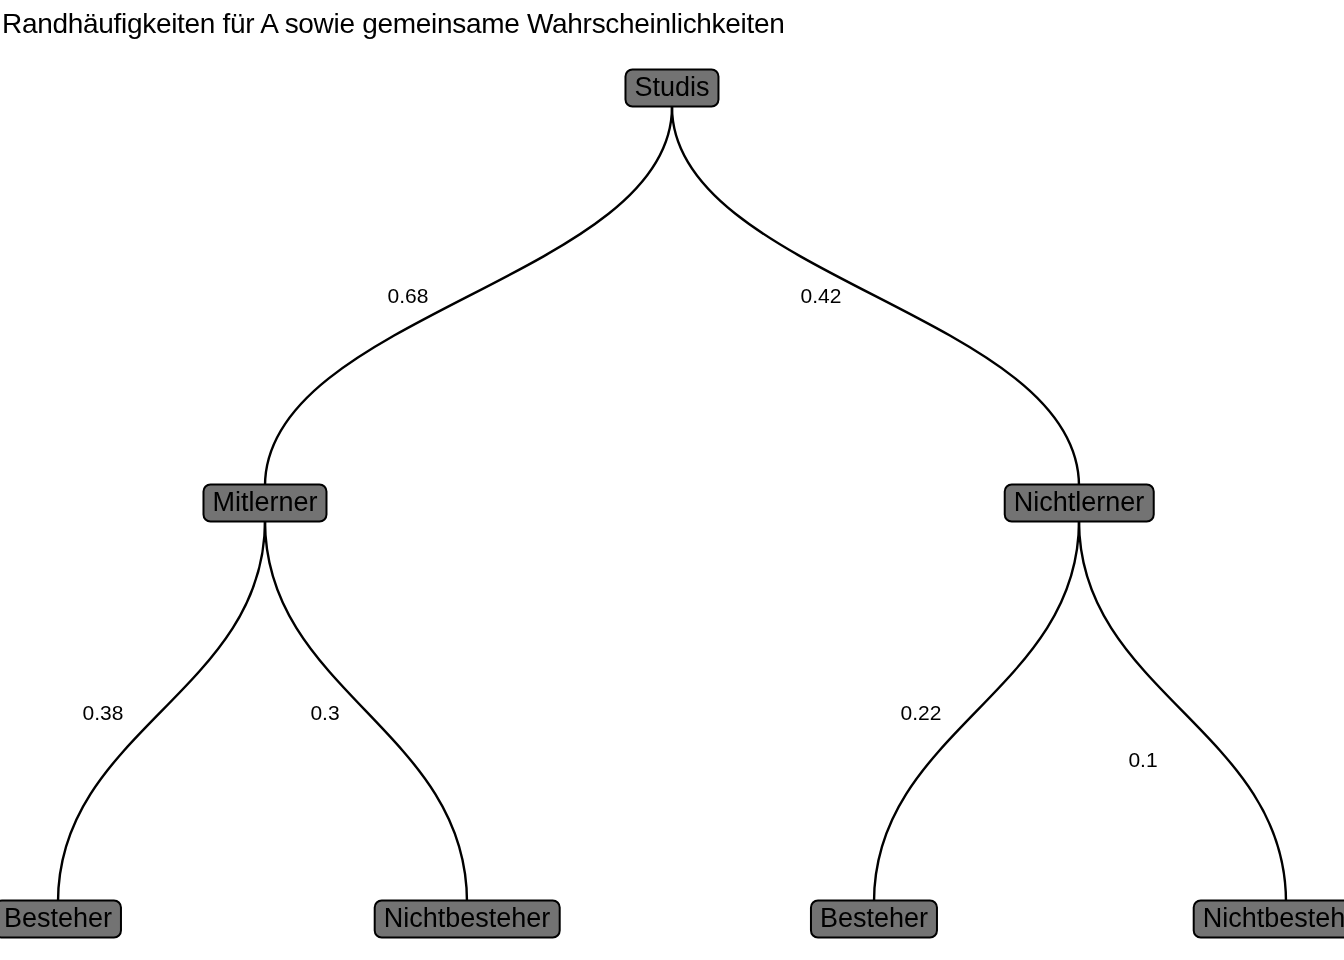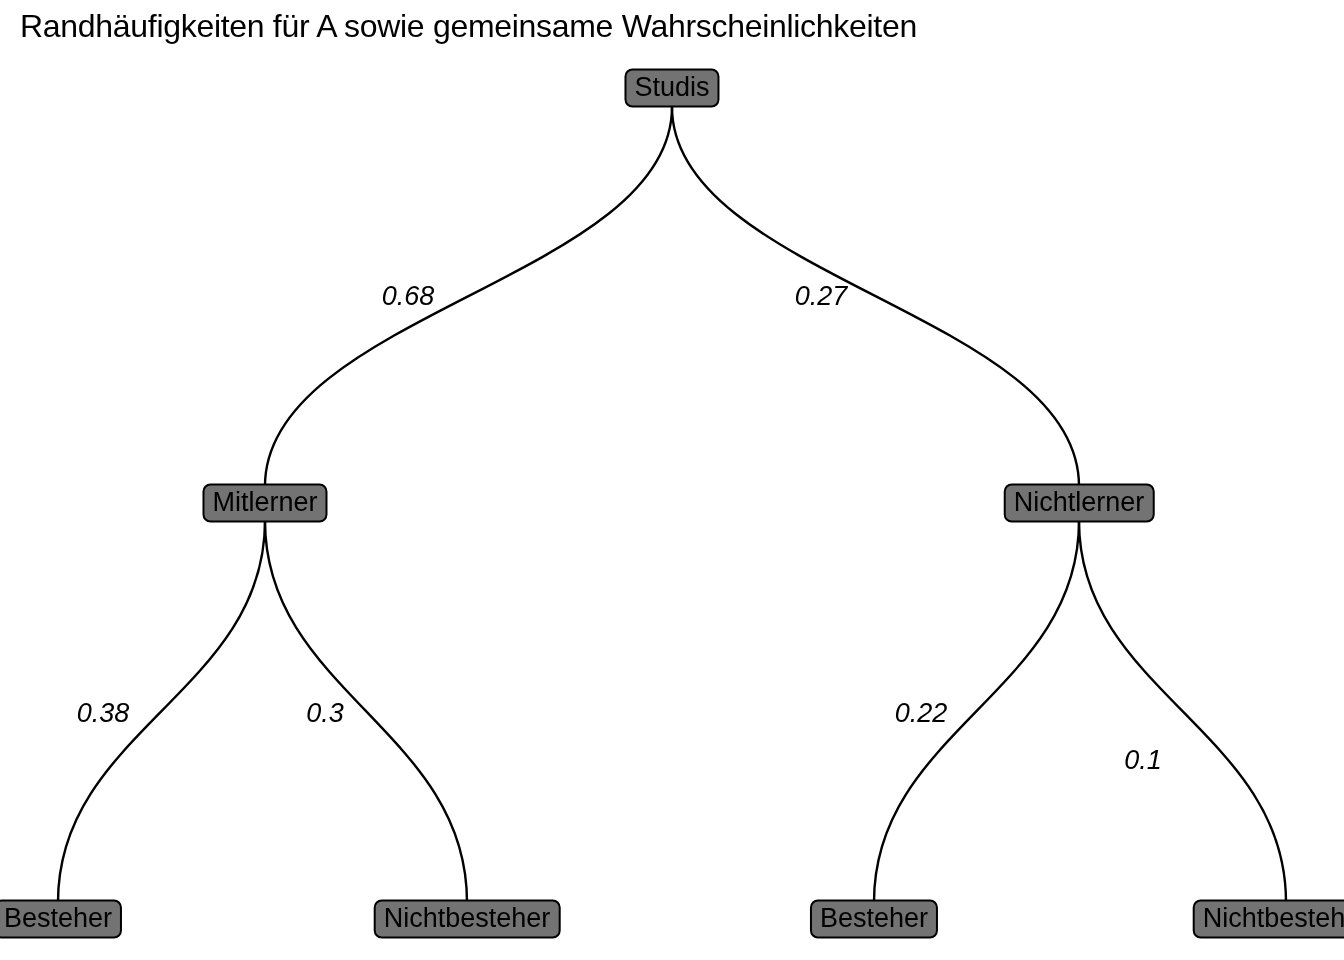--- a/index.html
+++ b/index.html
@@ -13,26 +13,25 @@
     height: 960px;
     background: #ffffff;
     overflow: hidden;
     font-family: "Liberation Sans", sans-serif;
     color: #000000;
   }
   .title {
     position: absolute;
     left: 2px;
     top: 8px;
-    font-size: 32px;
+    font-size: 28px;
     letter-spacing: -0.3px;
     white-space: nowrap;
     color: #000000;
     z-index: 3;
-    margin-left: 18px;
   }
   svg.edges {
     position: absolute;
     left: 0;
     top: 0;
     z-index: 1;
   }
   svg.edges path {
     fill: none;
     stroke: #000000;
@@ -48,25 +47,24 @@
     padding: 2px 8px;
     font-size: 27px;
     line-height: 1.15;
     white-space: nowrap;
     z-index: 2;
     text-align: center;
   }
   .edge-label {
     position: absolute;
     transform: translate(-50%, -50%);
-    font-size: 27px;
+    font-size: 21px;
     white-space: nowrap;
     z-index: 2;
     background: transparent;
-    font-style: italic;
   }
   
   .node.root        { left: 672px;  top: 88px;  }
   .node.left-mid    { left: 265px;  top: 503px; }
   .node.right-mid   { left: 1079px; top: 503px; text-align: right; }
   .node.leaf-lp     { left: 58px;   top: 919px; }
   .node.leaf-lf     { left: 467px;  top: 919px; }
   .node.leaf-rp     { left: 874px;  top: 919px; }
   .node.leaf-rf     { left: 1286px; top: 919px; }
   
@@ -109,19 +107,19 @@
     <span>Nichtbesteher</span>
   </div>
   <div class="node leaf-rp">
     <span>Besteher</span>
   </div>
   <div class="node leaf-rf">
     <span>Nichtbesteher</span>
   </div>
 
   <div class="edge-label p-root-left">0.68</div>
-  <div class="edge-label p-root-right">0.27</div>
+  <div class="edge-label p-root-right">0.42</div>
   <div class="edge-label p-left-pass">0.38</div>
   <div class="edge-label p-left-fail">0.3</div>
   <div class="edge-label p-right-pass">0.22</div>
   <div class="edge-label p-right-fail">0.1</div>
 
 </div>
 
 </body></html>

